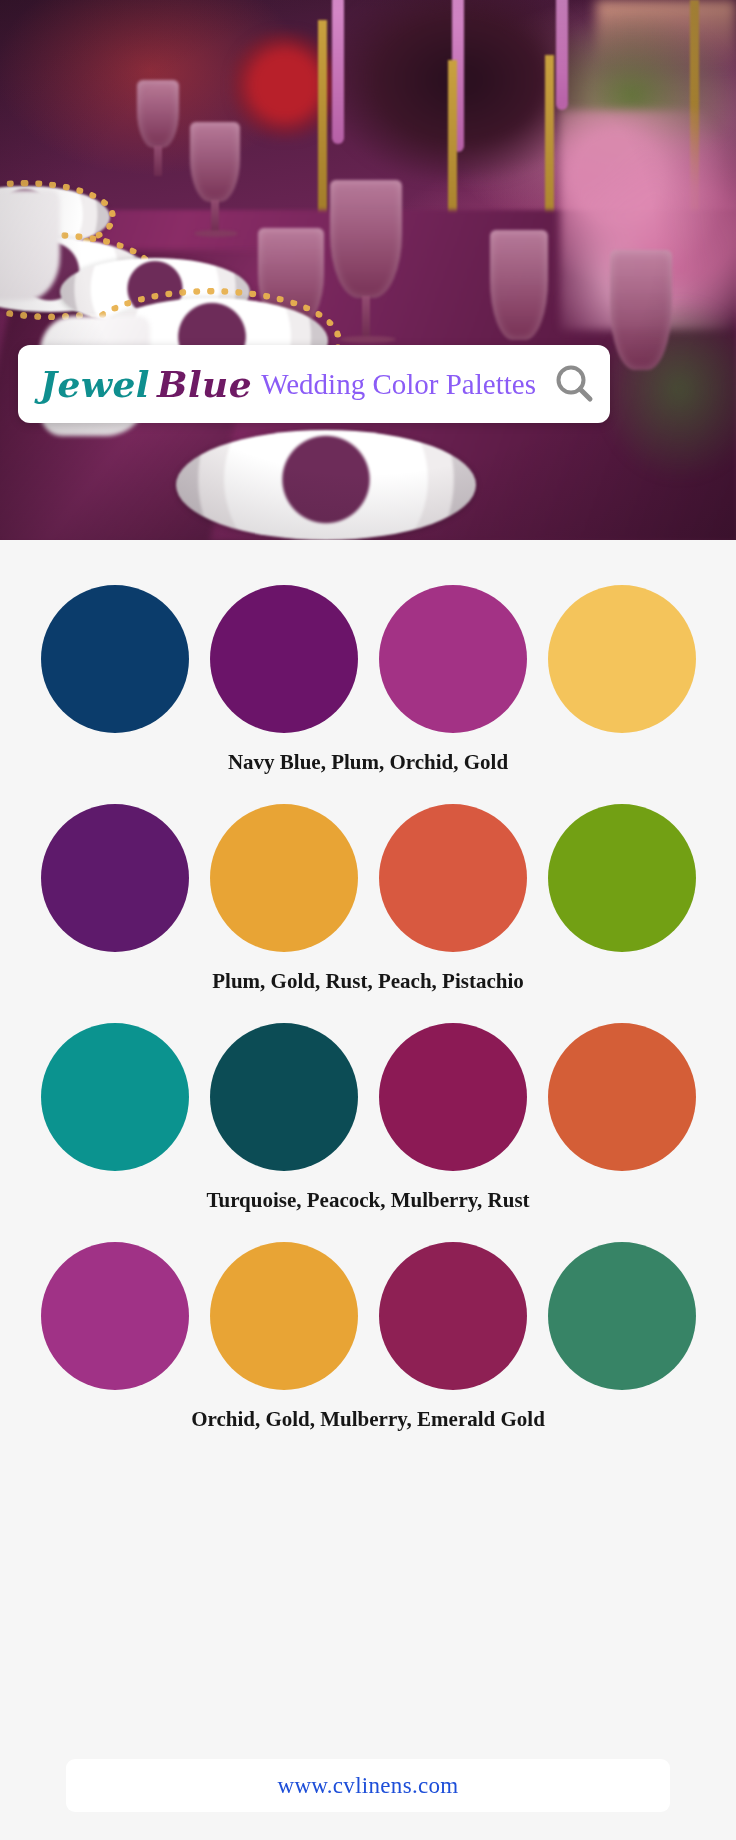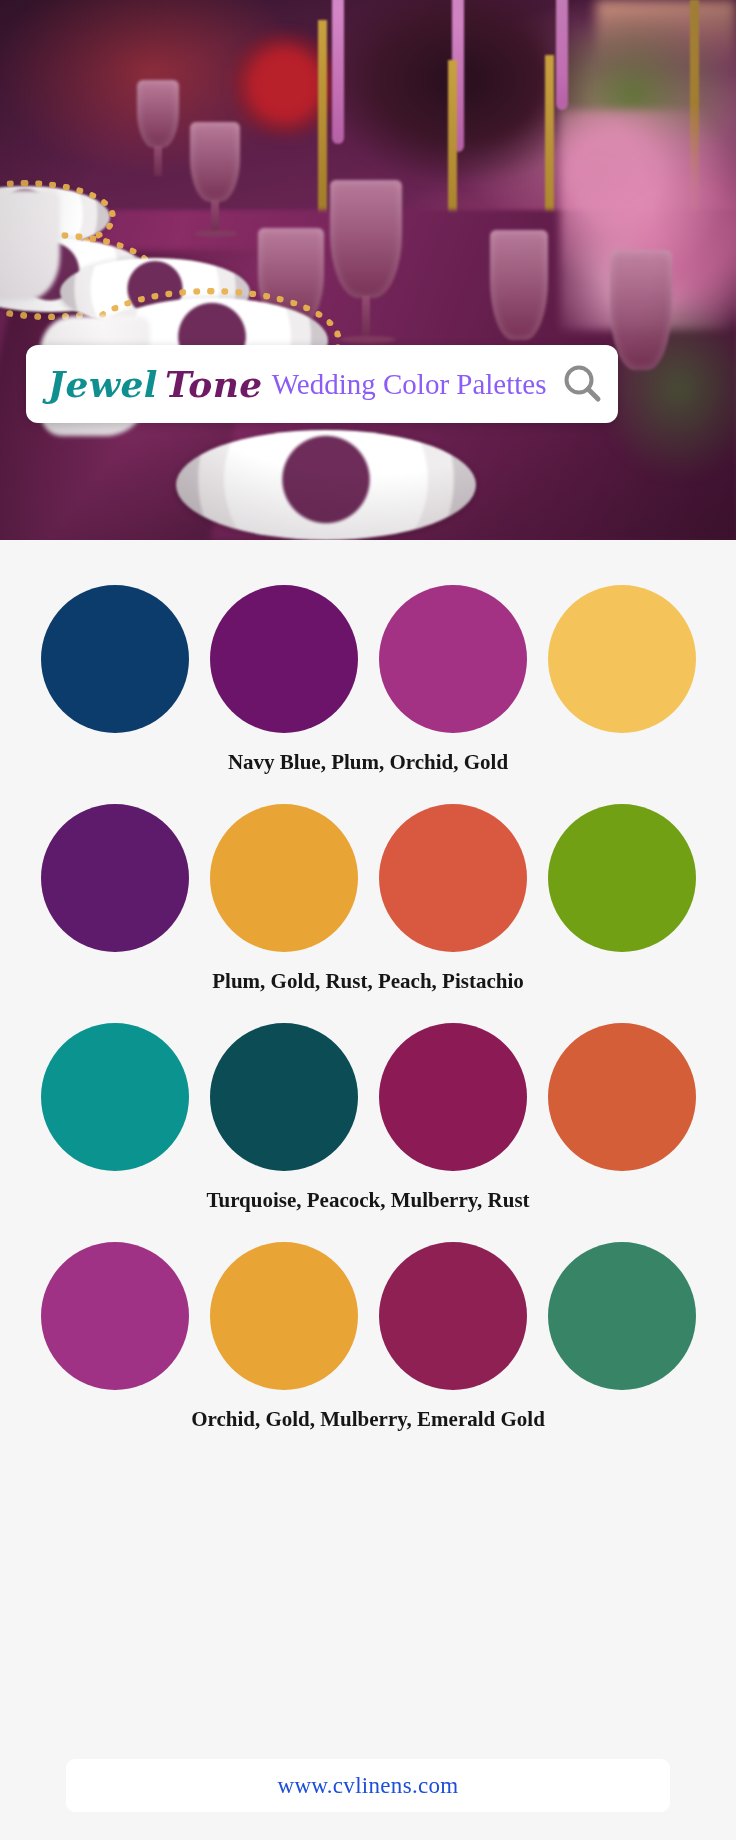--- a/index.html
+++ b/index.html
@@ -118,21 +118,20 @@
   
   .title-bar {
     position:absolute; left:18px; top:345px;
     width:592px; height:78px;
     background:#ffffff;
     border-radius:12px;
     display:flex; align-items:center;
     padding:0 14px 0 22px;
     box-shadow:0 2px 10px rgba(0,0,0,.18);
     z-index:5;
-    margin-left:8px;
   }
   .script { font-family:"DejaVu Serif", serif; font-style:italic; font-weight:700; font-size:36px; letter-spacing:.5px; }
   .script-jewel { color:#0f8f8f; }
   .script-tone  { color:#6e1a64; margin-left:7px; }
   .title-rest {
     font-family:"Liberation Serif", serif;
     font-size:29px; color:#8b5cf6; margin-left:9px; white-space:nowrap;
   }
   .search-icon { margin-left:auto; display:flex; align-items:center; }
 
@@ -207,21 +206,21 @@
       <div class="charger" style="left:80px;top:288px;width:262px;height:106px;"></div>
       <div class="napkin" style="left:40px;top:316px;width:110px;height:120px;"></div>
       <div class="napkin" style="left:-20px;top:190px;width:80px;height:110px;"></div>
       <div class="plate" style="left:176px;top:430px;width:300px;height:110px;"></div>
 
       <div class="hero-vignette"></div>
     </div>
 
     <div class="title-bar">
       <span class="script script-jewel">Jewel</span>
-      <span class="script script-tone">Tone</span>
+      <span class="script script-tone">Blue</span>
       <span class="title-rest">Wedding Color Palettes</span>
       <span class="search-icon">
         <svg width="44" height="44" viewBox="0 0 44 44" aria-hidden="true">
           <circle cx="19" cy="18" r="12.5" fill="none" stroke="#8c8c8c" stroke-width="4"></circle>
           <line x1="28" y1="27" x2="38" y2="37" stroke="#8c8c8c" stroke-width="5" stroke-linecap="round"></line>
         </svg>
       </span>
     </div>
   </div>
 

